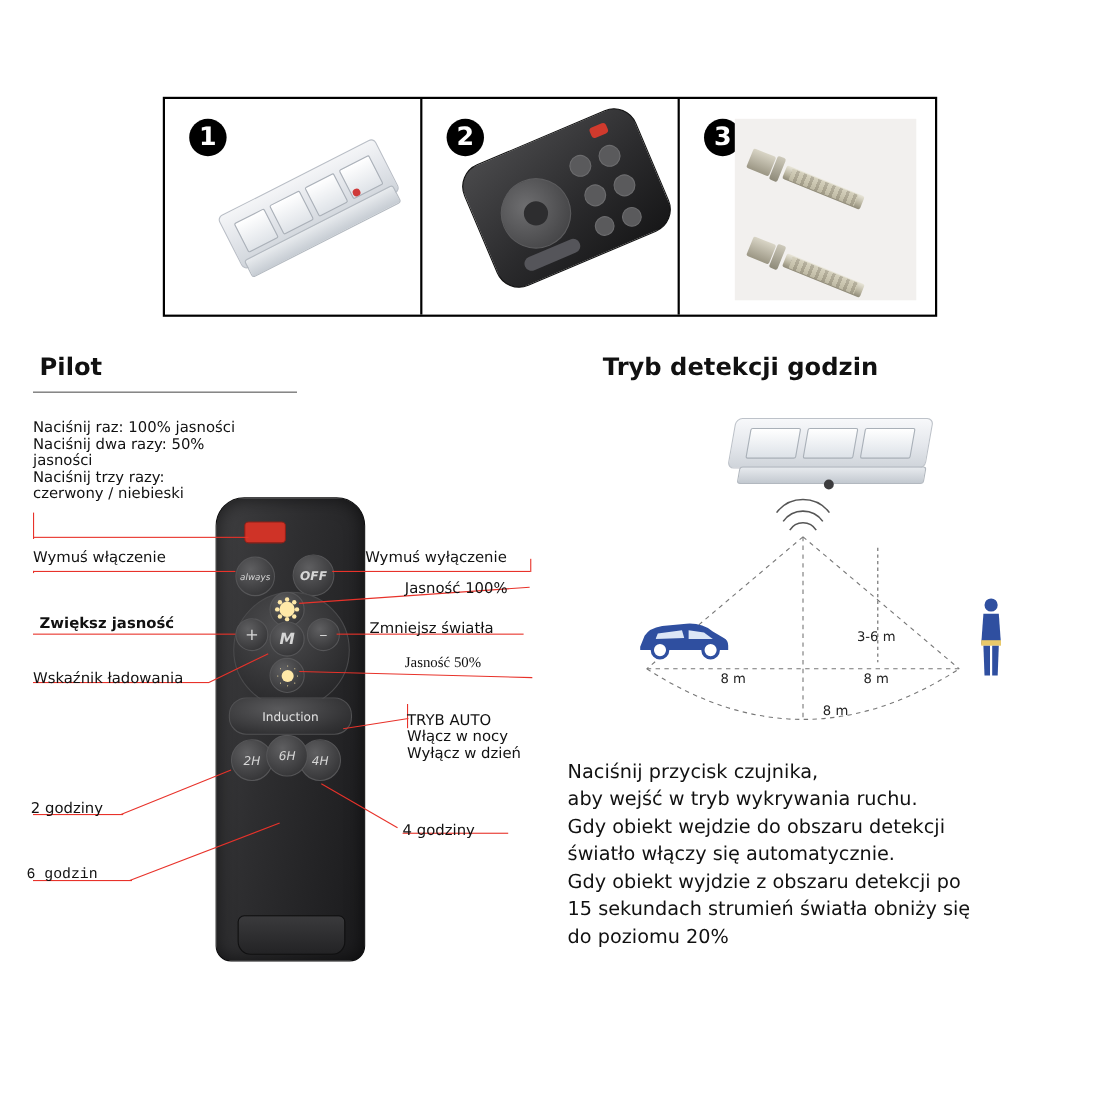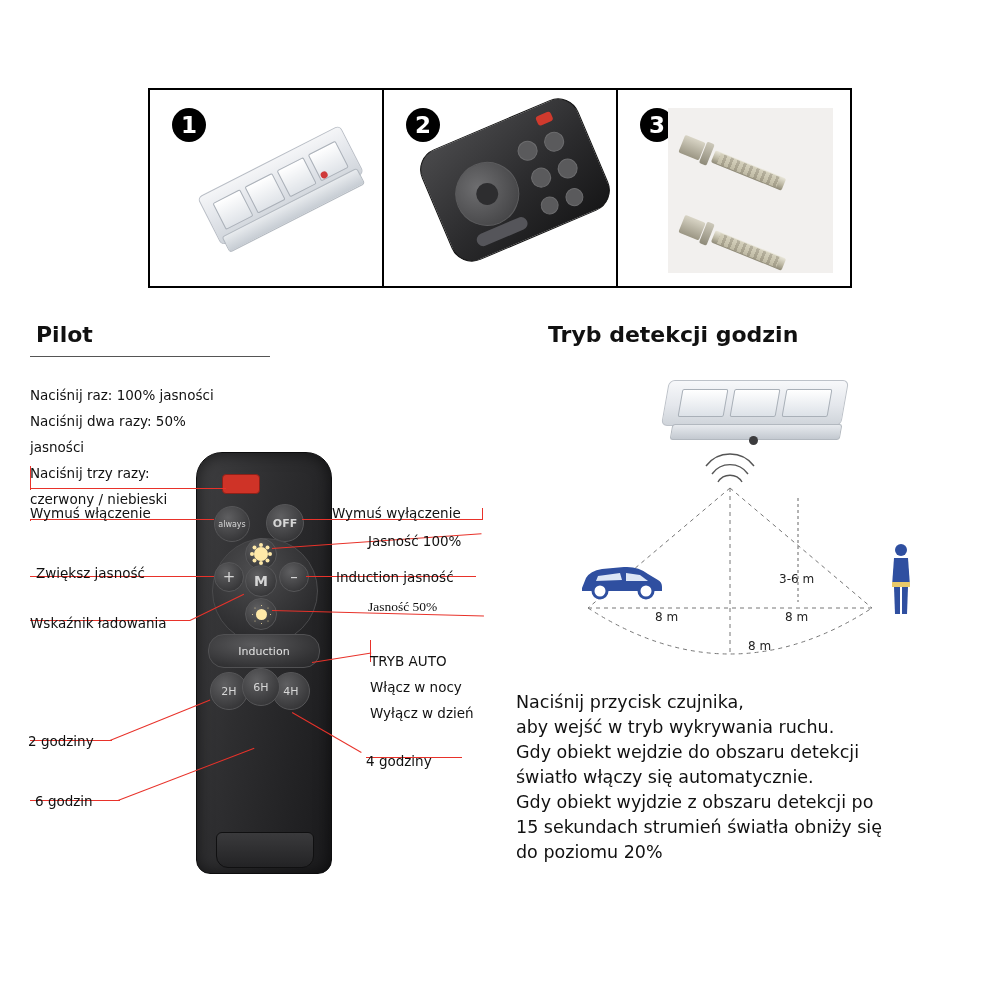--- a/index.html
+++ b/index.html
@@ -227,20 +227,21 @@
     position: absolute;
     background: radial-gradient(circle at 38% 32%, #5f5f61, #3a3a3c 70%, #2a2a2c);
     border: 1px solid #565658;
     border-radius: 50%;
     color: #d6d6d6;
     font-size: 9px;
     display: flex;
     align-items: center;
     justify-content: center;
     font-family: "DejaVu Sans", sans-serif;
+    font-style: italic;
   }
   #btn-red {
     position: absolute;
     left: 222px; top: 474px;
     width: 36px; height: 18px;
     background: #cf3327;
     border-radius: 4px;
     border: 1px solid #8c2119;
   }
   #btn-always { left: 214px; top: 506px; width: 34px; height: 34px; font-size: 8px; }
@@ -285,37 +286,37 @@
       -9px 0 0 -5px #ffe9a8, 9px 0 0 -5px #ffe9a8,
       -6.5px -6.5px 0 -5px #ffe9a8, 6.5px 6.5px 0 -5px #ffe9a8,
       -6.5px 6.5px 0 -5px #ffe9a8, 6.5px -6.5px 0 -5px #ffe9a8;
   }
   .sun-glyph.small { width: 11px; height: 11px; }
 
   
   .callout {
     position: absolute;
     font-size: 13.5px;
-    line-height: 26px;
+    line-height: 15px;
     color: #111;
     font-family: "DejaVu Sans", sans-serif;
     white-space: pre-line;
   }
   #cl-press        { left: 30px; top: 382px; width: 230px; }
   #cl-force-on     { left: 30px; top: 500px; }
   #cl-force-off    { left: 332px; top: 500px; }
   #cl-bright100    { left: 368px; top: 528px; }
-  #cl-bright-up    { left: 36px; top: 560px; }
+  #cl-bright-up    { left: 36px; top: 560px; font-weight: bold; }
   #cl-bright-down  { left: 336px; top: 564px; }
   #cl-charge       { left: 30px; top: 610px; }
   #cl-bright50     { left: 368px; top: 594px; font-family: Liberation Serif, serif; }
   #cl-auto         { left: 370px; top: 648px; width: 150px; }
   #cl-2h           { left: 28px; top: 728px; }
   #cl-4h           { left: 366px; top: 748px; }
-  #cl-6h           { left: 35px; top: 788px; }
+  #cl-6h           { left: 24px; top: 788px; font-family: Liberation Mono, monospace; }
 
   .lead {
     position: absolute;
     background: #e8322a;
     height: 1.4px;
     transform-origin: left center;
   }
   .lead-v {
     position: absolute;
     background: #e8322a;
@@ -508,21 +509,21 @@
 
 <div class="callout" id="cl-press">Naciśnij raz: 100% jasności
 Naciśnij dwa razy: 50%
 jasności
 Naciśnij trzy razy:
 czerwony / niebieski</div>
 <div class="callout" id="cl-force-on">Wymuś włączenie</div>
 <div class="callout" id="cl-force-off">Wymuś  wyłączenie</div>
 <div class="callout" id="cl-bright100">Jasność 100%</div>
 <div class="callout" id="cl-bright-up">Zwiększ jasność</div>
-<div class="callout" id="cl-bright-down">Induction jasność</div>
+<div class="callout" id="cl-bright-down">Zmniejsz światła</div>
 <div class="callout" id="cl-charge">Wskaźnik ładowania</div>
 <div class="callout" id="cl-bright50">Jasność 50%</div>
 <div class="callout" id="cl-auto">TRYB AUTO
 Włącz w nocy
 Wyłącz w dzień</div>
 <div class="callout" id="cl-2h">2 godziny</div>
 <div class="callout" id="cl-4h">4 godziny</div>
 <div class="callout" id="cl-6h">6 godzin</div>
 
 <div id="motion-lamp" style="position:absolute;left:665px;top:380px;">

